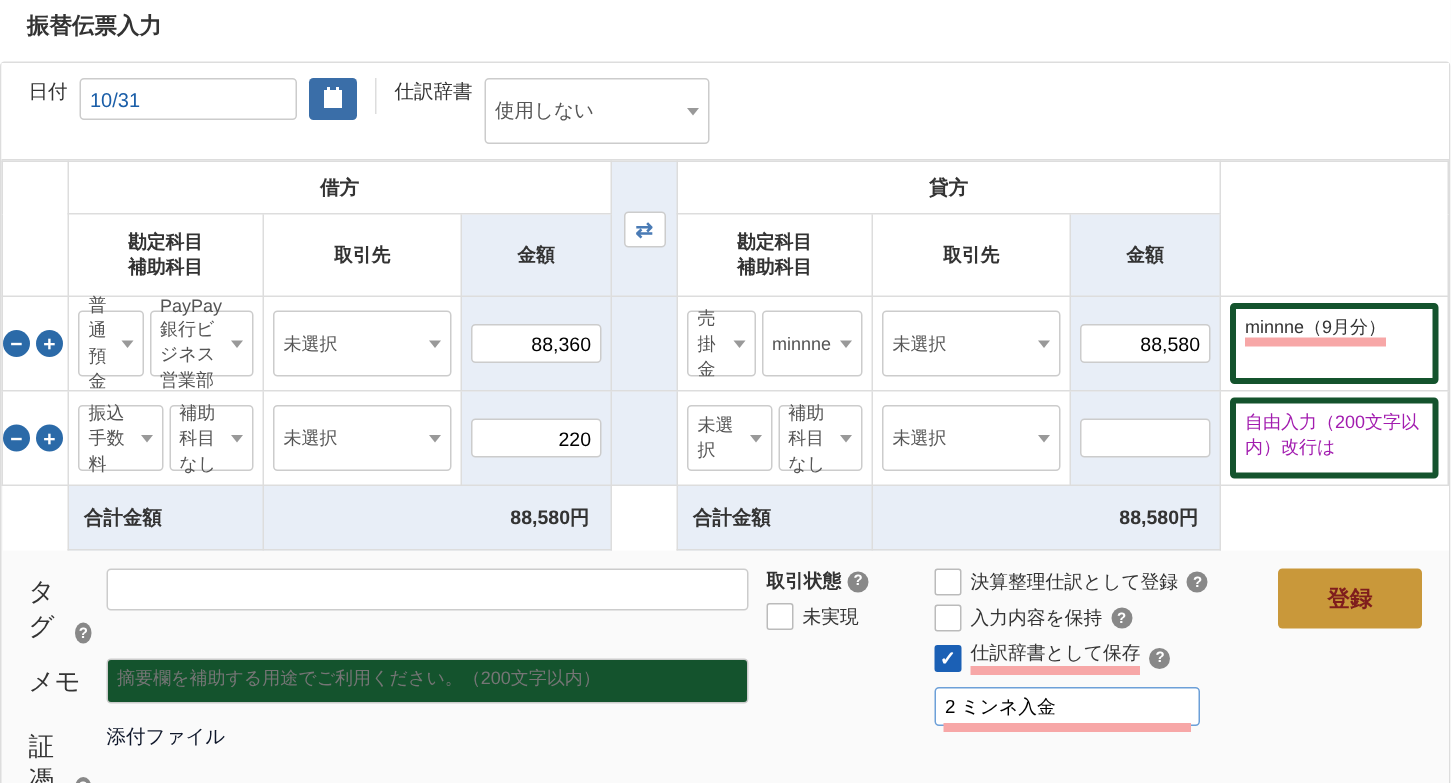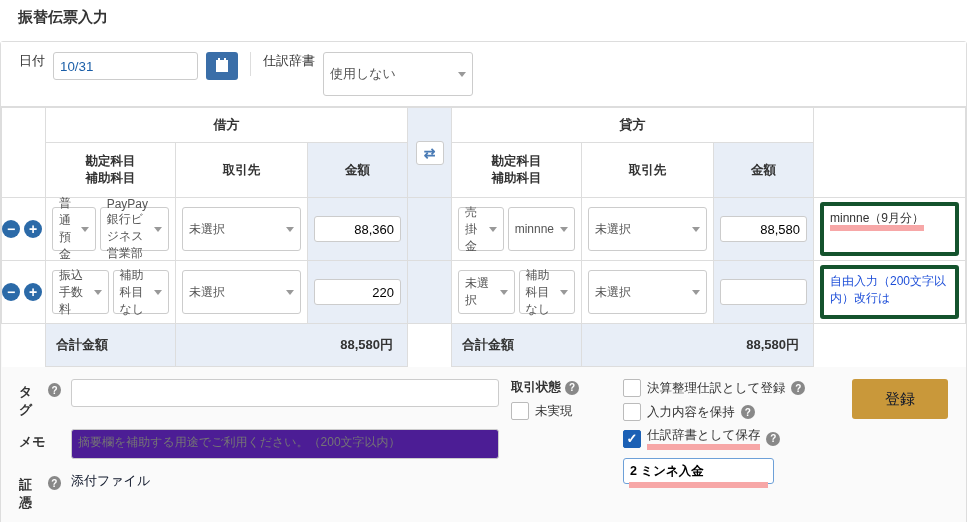--- a/index.html
+++ b/index.html
@@ -30,48 +30,48 @@
   .circle.plus { background:#2b6aa8; }
   .circle.plus::before { content:"+"; }
   .circle.minus::before { content:"−"; }
   .cell { padding:4px 6px; background:#fff; }
   .cell-stack { display:flex; flex-direction:row; gap:4px; }
   .cell .select { width:100%; font-size:12px; }
   .amt-cell { background:#e8eef7 !important; padding:6px; }
   .num-input { width:100%; height:26px; border:1px solid #ccc; border-radius:3px; text-align:right; padding:0 6px; font-size:13px; background:#fff; }
   .note-input { width:100%; min-height:54px; border:4px solid #14532d; border-radius:3px; padding:4px 6px; font-size:12px; background:#fff; text-align:left; resize:none; font-family:inherit; }
   .highlight { display:inline; border-bottom: 6px solid #f7a7a7; }
-  .placeholder { color:#1d4ed8; }
+  .placeholder { color:#a21caf; }
   
   .total-row td { background:#e8eef7; padding:12px 10px; font-weight:bold; }
   .total-label { }
   .total-val { text-align:right; padding-right:14px !important; }
   
   .bottom { display:flex; padding:12px 18px 16px; gap:12px; }
   .left-block { flex:0 0 480px; }
   .form-line { display:flex; align-items:flex-start; margin-bottom:10px; gap:10px; }
-  .form-line .lbl { width:42px; padding-top:4px; font-size:13px; display:flex; align-items:flex-start; gap:4px;font-weight:bold; }
+  .form-line .lbl { width:42px; padding-top:4px; font-size:17px; display:flex; align-items:flex-end; gap:4px; }
   .form-line .fld { flex:1; }
   .tag-input { width:100%; height:28px; border:1px solid #ccc; border-radius:3px; background:#fff; }
-  .memo-input { width:100%; height:30px; border:1px solid #ccc; border-radius:3px; padding:4px 6px; font-size:12px; color:#aaa; resize:none; background:#4c1d95; font-family:inherit; }
+  .memo-input { width:100%; height:30px; border:1px solid #ccc; border-radius:3px; padding:4px 6px; font-size:12px; color:#aaa; resize:none; background:#14532d; font-family:inherit; }
   .link { color:#0f172a; cursor:pointer; }
   .help { display:inline-flex; width:14px; height:14px; border-radius:50%; background:#888; color:#fff; font-size:10px; align-items:center; justify-content:center; font-weight:bold; }
   .help::before { content:"?"; }
   
   .mid-block { flex:0 0 100px; }
   .status-label { font-weight:bold; margin-bottom:6px; font-size:12.5px; display:flex; align-items:center; gap:4px; }
   .chk-box { width:18px; height:18px; border:1px solid #bbb; border-radius:2px; display:inline-flex; align-items:center; justify-content:center; background:#fff; }
   .chk-box.checked { background:#1b60b5; border-color:#1b60b5; }
   .chk-box.checked::after { content:"✓"; color:#fff; font-size:13px; font-weight:bold; }
   .check-line { display:flex; align-items:center; gap:6px; margin-bottom:6px; font-size:12.5px; }
   
   .right-block { flex:1; }
-  .dict-input { width:151px; height:26px; border:1px solid #6da0d8; border-radius:3px; padding:0 6px; font-size:12.5px; background:#fff; margin-top:2px;font-weight:bold; }
-  
-  .register-btn { float:right; width:96px; height:40px; background:#c9983a; border:none; border-radius:3px; color:#0f172a; font-size:15px; font-weight:normal; }
+  .dict-input { width:177px; height:26px; border:1px solid #6da0d8; border-radius:3px; padding:0 6px; font-size:12.5px; background:#fff; margin-top:2px; }
+  
+  .register-btn { float:right; width:96px; height:40px; background:#c9983a; border:none; border-radius:3px; color:#7f1d1d; font-size:15px; font-weight:bold; }
   
   .col-acct { width:130px; }
   .col-partner { width:132px; }
   .col-amt { width:100px; }
   .col-note { }
 </style>
 </head>
 <body>
 
 <div class="page">

